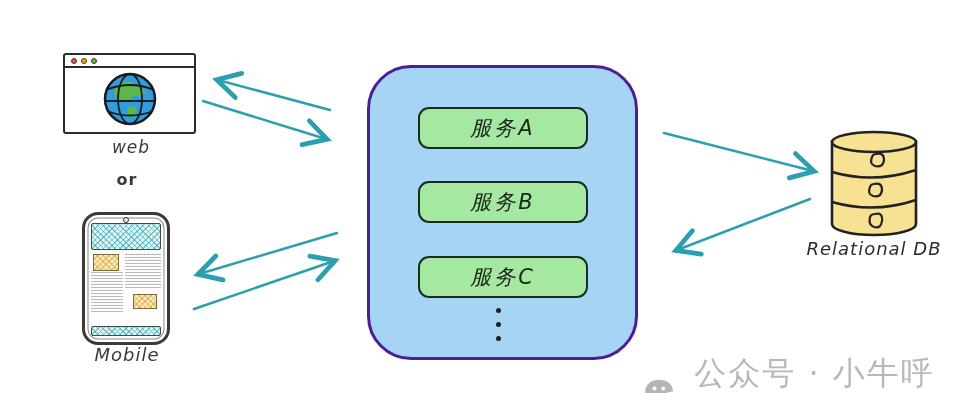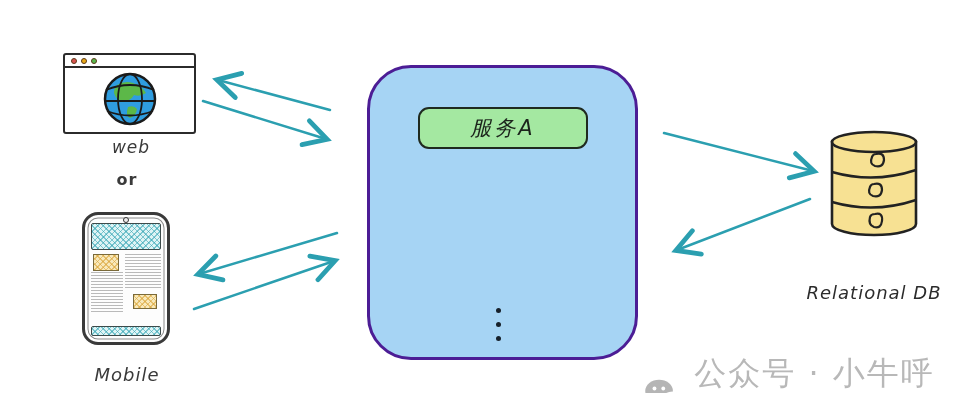--- a/index.html
+++ b/index.html
@@ -24,21 +24,21 @@
   .tl-yellow { background:#e8a817; }
   .tl-green { background:#58b84d; }
   .browser-content { display:flex; align-items:center; justify-content:center; height:62px; }
 
   .client-label {
     position:absolute; color:#3a3a3a; font-size:17px; font-style:italic;
     letter-spacing:1px; text-align:center;
   }
   .web-label { left:95px; top:137px; width:72px; }
   .or-label { left:95px; top:170px; width:64px; font-size:16px; font-style:normal;font-weight:bold; }
-  .mobile-label { left:82px; top:364px; width:90px; font-size:18px; }
+  .mobile-label { left:82px; top:344px; width:90px; font-size:18px; }
 
   
   .phone {
     position:absolute; left:82px; top:212px; width:88px; height:133px;
     border:3px solid #3a3a3a; border-radius:16px; background:#fdfdfd;
     box-shadow:inset 0 0 0 2.5px #ffffff, inset 0 0 0 3.5px #8a8a8a;
     padding:8px 6px 6px 6px;
   }
   .phone-cam {
     position:absolute; top:2px; left:50%; margin-left:-3px;
@@ -85,21 +85,21 @@
   .btn-a { top:39px; }
   .btn-b { top:113px; }
   .btn-c { top:188px; }
   .vdots { position:absolute; left:126px; top:240px; display:flex; flex-direction:column; gap:9px; }
   .vdot { width:5px; height:5px; border-radius:50%; background:#16202a; }
 
   
   .db-wrap { position:absolute; left:820px; top:126px; width:110px; height:116px; }
   .db-label {
     position:absolute; left:800px; top:238px; width:148px; text-align:center;
-    font-size:18px; font-style:italic; color:#2b2b2b; letter-spacing:1px;margin-top:44px;
+    font-size:18px; font-style:italic; color:#2b2b2b; letter-spacing:1px;
   }
 
   
   .arrows { position:absolute; left:0; top:0; width:964px; height:414px; pointer-events:none; }
 
   
   .wm-hand {
     position:absolute; left:716px; top:327px; width:130px; text-align:center;
     font-size:15px; color:#4d4d4d; letter-spacing:3px; font-style:italic;
   }
@@ -143,20 +143,22 @@
       <div class="txt-lines txt-b"></div>
       <div class="img-a hatch-yellow"></div>
       <div class="img-b hatch-yellow"></div>
     </div>
     <div class="phone-footer hatch-teal"></div>
   </div>
   <div class="client-label mobile-label hand">Mobile</div>
 
   <div class="service-box">
     <div class="service-btn btn-a hand">服务A</div>
+    <div class="service-btn btn-b hand">服务B</div>
+    <div class="service-btn btn-c hand">服务C</div>
     <div class="vdots">
       <span class="vdot"></span>
       <span class="vdot"></span>
       <span class="vdot"></span>
     </div>
   </div>
 
   <div class="db-wrap">
     <svg width="110" height="116" viewBox="0 0 110 116">
       <path d="M12,16 L12,98 A42,11 0 0 0 96,98 L96,16 Z" fill="#f7e193" stroke="#222" stroke-width="2.6"></path>

